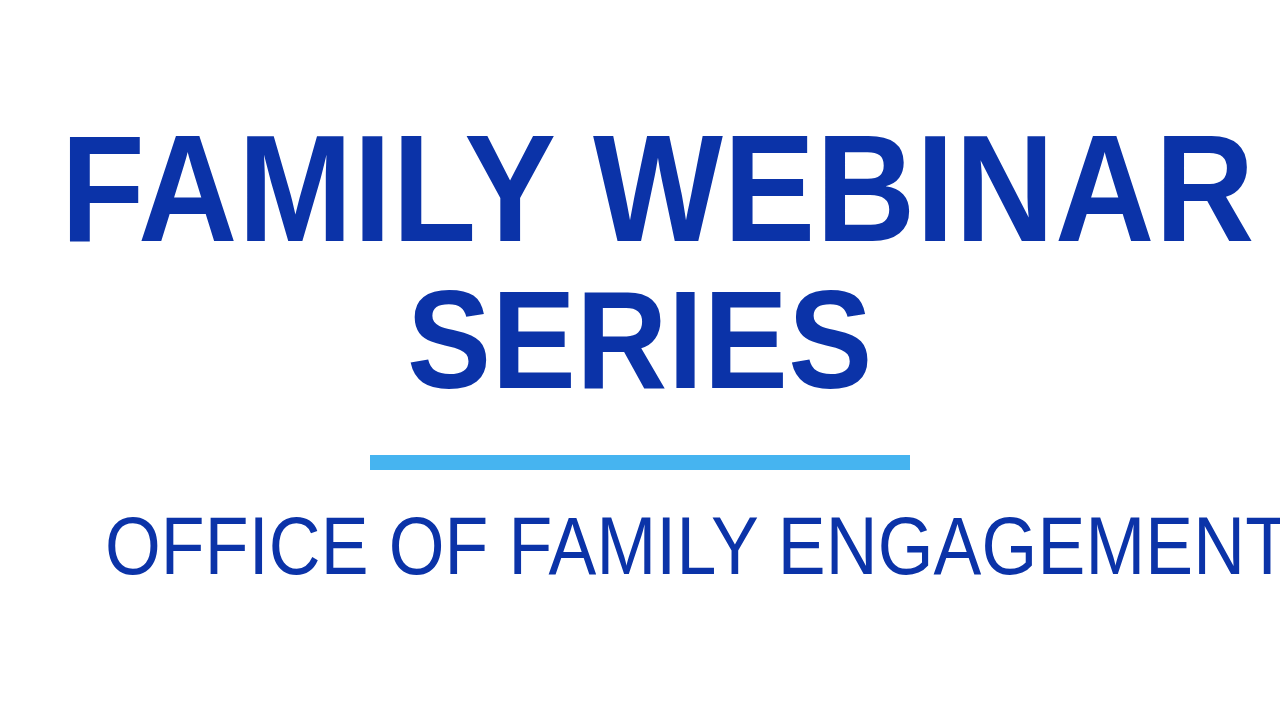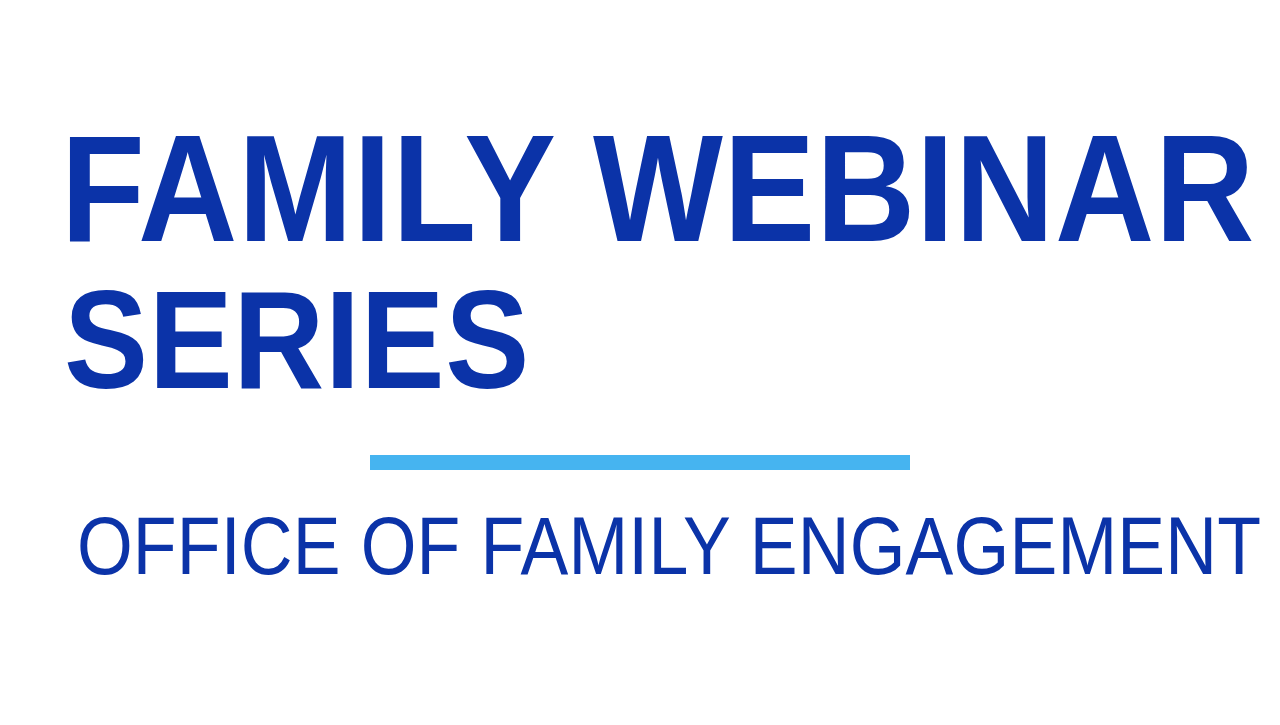--- a/index.html
+++ b/index.html
@@ -24,21 +24,21 @@
     flex-direction: column;
     align-items: center;
   }
 
   
   .title-block {
     position: absolute;
     top: 112px;
     left: 0;
     right: 0;
-    text-align: left;
+    text-align: center;
   }
 
   .title-line {
     display: block;
     color: #0B33A8;
     font-family: "Liberation Sans", sans-serif;
     font-weight: 700;
     text-transform: uppercase;
     white-space: nowrap;
     line-height: 1.0;
@@ -74,20 +74,21 @@
     background: #46B4F0;
   }
 
   
   .subtitle-wrap {
     position: absolute;
     top: 506px;
     left: 0;
     right: 16px;
     text-align: center;
+    padding-left: 28px;
   }
 
   .subtitle {
     display: inline-block;
     color: #0B33A8;
     font-family: "Liberation Sans", sans-serif;
     font-weight: 400;
     font-size: 81px;
     line-height: 1.0;
     text-transform: uppercase;

